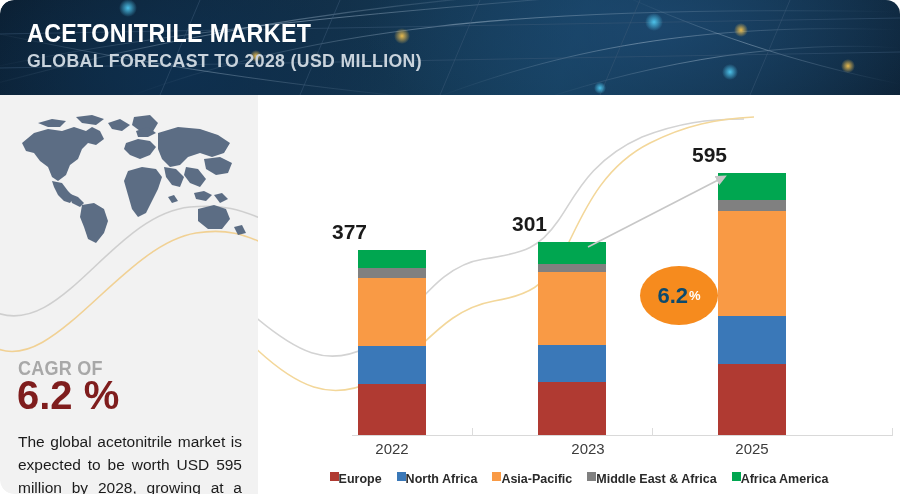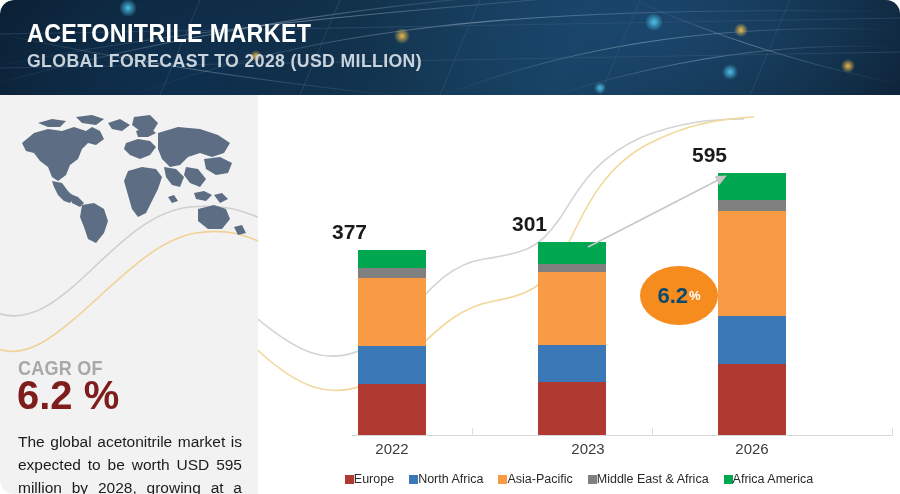--- a/index.html
+++ b/index.html
@@ -54,21 +54,21 @@
   .badge{position:absolute;left:382px;top:171px;width:78px;height:59px;
          border-radius:50%;background:#f68b1e;
          display:flex;align-items:center;justify-content:center;z-index:6;}
   .badge-num{font-size:22px;font-weight:bold;color:#0c4a6e;line-height:1;}
   .badge-pct{font-size:13px;font-weight:bold;color:#ffffff;line-height:1;margin-left:1px;}
   .arrow-svg{position:absolute;left:0;top:0;width:642px;height:399px;z-index:2;}
 
   
   .legend{position:absolute;left:0;bottom:8px;width:642px;
           display:flex;justify-content:center;align-items:center;gap:15px;}
-  .lg-item{display:flex;align-items:center;}
+  .lg-item{display:flex;font-weight:bold;}
   .lg-sw{width:9px;height:9px;display:inline-block;}
   .lg-tx{font-size:12.5px;color:#2a2a2a;}
 </style>
 </head>
 <body>
 
 <div class="page">
 
   <div class="header">
     <svg class="hdr-svg" viewBox="0 0 900 95" preserveAspectRatio="none">
@@ -221,21 +221,21 @@
             <div class="seg" style="height: 11.0084px; background: rgb(128, 128, 128);"></div>
             <div class="seg" style="height: 104.8px; background: rgb(249, 154, 69);"></div>
             <div class="seg" style="height: 47.9966px; background: rgb(58, 120, 184);"></div>
             <div class="seg" style="height: 70.8941px; background: rgb(176, 58, 50);"></div>
           </div>
           <div class="bar-label" style="left: 434px; top: 48px;">595</div>
         </div>
       <div id="xlabels">
           <div class="xlab" style="left: 74px;">2022</div>
           <div class="xlab" style="left: 270px;">2023</div>
-          <div class="xlab" style="left: 434px;">2026</div>
+          <div class="xlab" style="left: 434px;">2025</div>
         </div>
     </div>
 
     <div class="legend" id="legend">
         <div class="lg-item">
           <span class="lg-sw" style="background: rgb(176, 58, 50);"></span>
           <span class="lg-tx">Europe</span>
         </div>
         <div class="lg-item">
           <span class="lg-sw" style="background: rgb(58, 120, 184);"></span>

